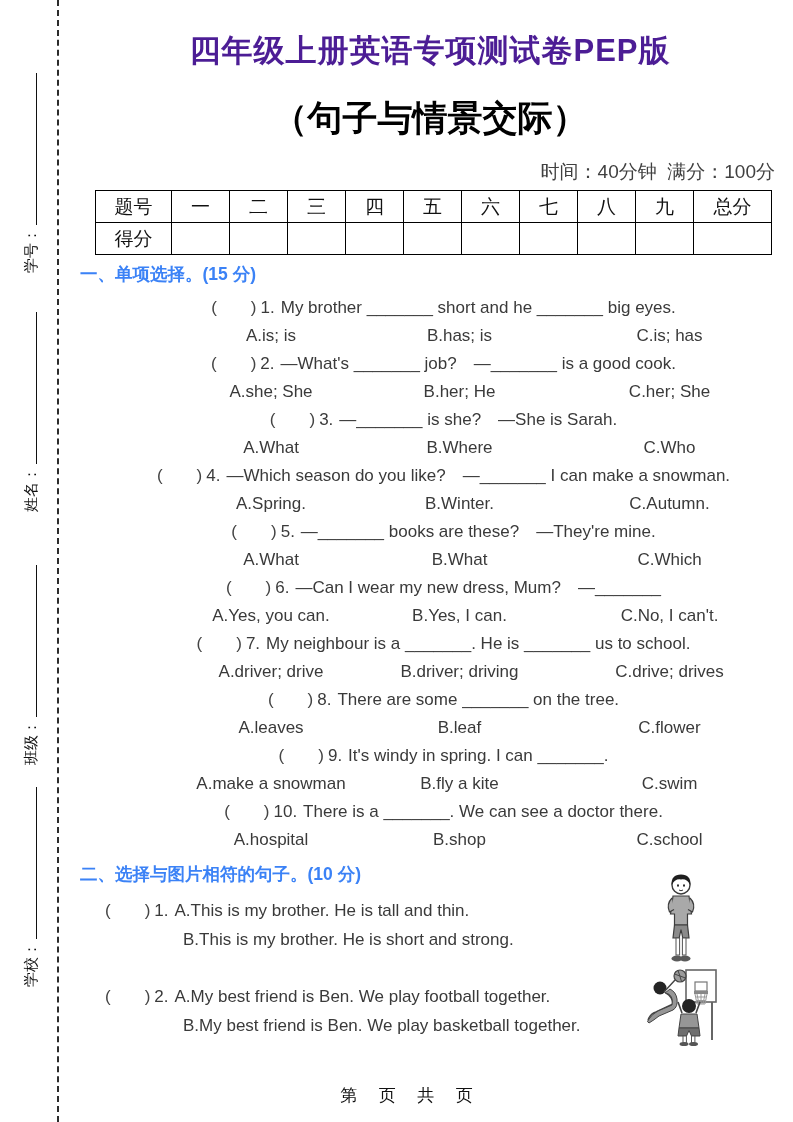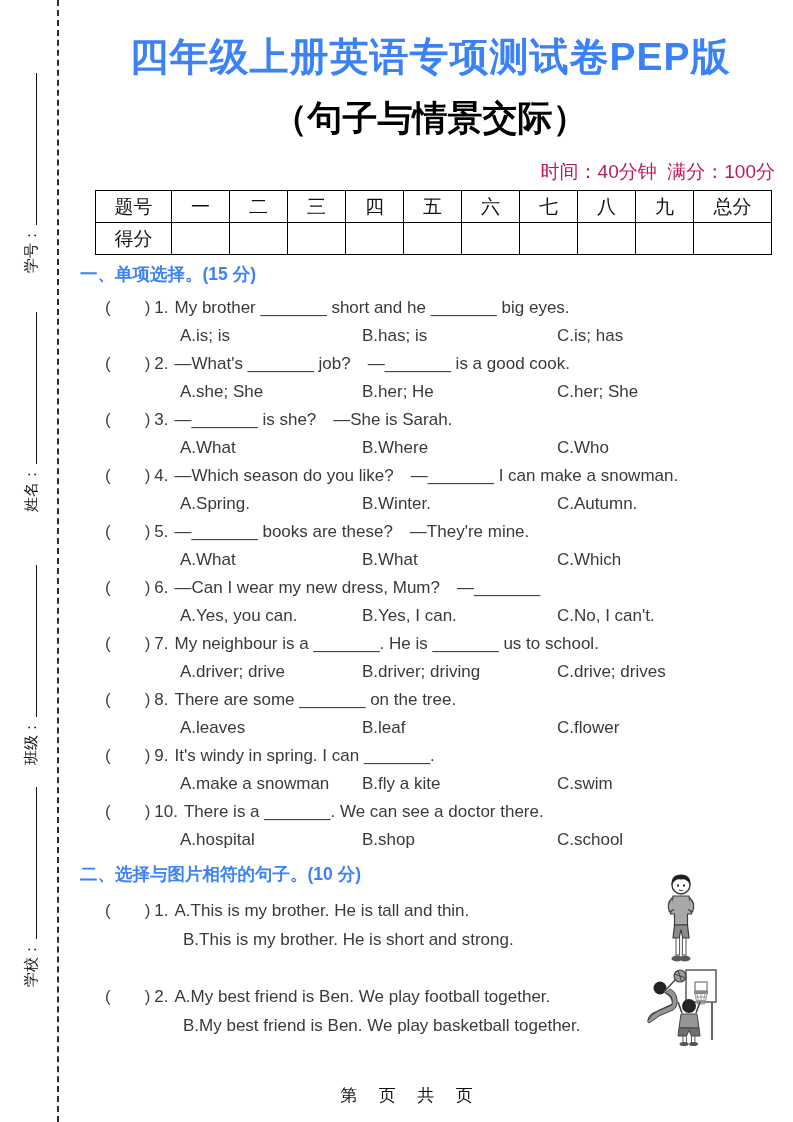--- a/index.html
+++ b/index.html
@@ -19,44 +19,44 @@
     transform:rotate(-90deg); transform-origin:center;
     display:flex; align-items:flex-end;
   }
   .sidebar-field .lbl { font-size:15px; color:#111; white-space:nowrap; line-height:20px; }
   .sidebar-field .fill-line { flex:1; border-bottom:1.5px solid #111; margin:0 0 4px 3px; }
   .sf-0 { top:162px; } .sf-1 { top:401px; } .sf-2 { top:654px; } .sf-3 { top:876px; }
 
   
   .title {
     position:absolute; top:30px; left:80px; width:700px; text-align:center;
-    font-size:39px; font-weight:900; color:#3b82f6; letter-spacing:1px; white-space:nowrap;
+    font-size:31px; font-weight:900; color:#4c1d95; letter-spacing:1px; white-space:nowrap;
   }
   .subtitle {
     position:absolute; top:95px; left:80px; width:700px; text-align:center;
     font-size:35px; font-weight:900; color:#000; white-space:nowrap;
   }
   .meta {
     position:absolute; top:159px; right:18px;
-    font-size:19px; font-weight:500; color:#be185d; white-space:pre;margin-left:42px;
+    font-size:19px; font-weight:500; color:#404040; white-space:pre;margin-left:42px;
   }
 
   
   table.score { position:absolute; left:95px; top:190px; border-collapse:collapse; table-layout:fixed;padding-left:30px; }
   table.score td {
     border:1.5px solid #000; height:31px; text-align:center; vertical-align:middle;
     font-size:19px; color:#111; padding:0; overflow:hidden;
   }
   .col-wide { width:76px; } .col-num { width:58px; } .col-total { width:78px; }
 
   
   .content { position:absolute; left:80px; top:262px; width:702px; font-size:17px; color:#3a3a3a; }
   .sec-heading { font-size:17.5px; line-height:24px; color:#3b82f6; font-weight:600; margin:0 0 8px 0; }
   .sec-heading.second { margin-top:8px; margin-bottom:6px; }
-  .q { margin:0; }
+  .q { margin:0;text-align:center; }
   .q-line { line-height:28px; white-space:pre-wrap; }
   .paren { white-space:pre; margin-left:25px; color:#444; }
   .qnum { margin-left:4px; margin-right:6px; }
   .opts { display:grid; grid-template-columns:182px 195px 1fr; padding-left:100px; line-height:28px; }
   .s2-q { margin-top:10px; }
   .s2-q + .s2-q { margin-top:28px; }
   .s2-line { line-height:29px; white-space:pre-wrap; }
   .s2-second { line-height:29px; padding-left:103px; white-space:pre-wrap; }
 
   

